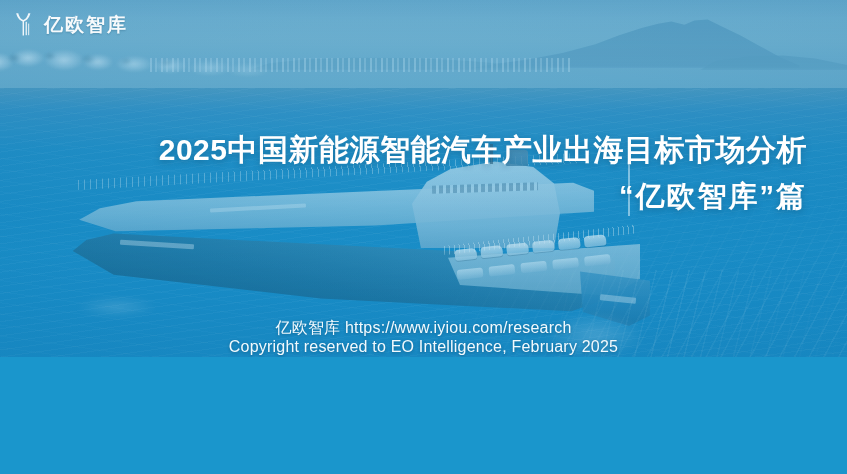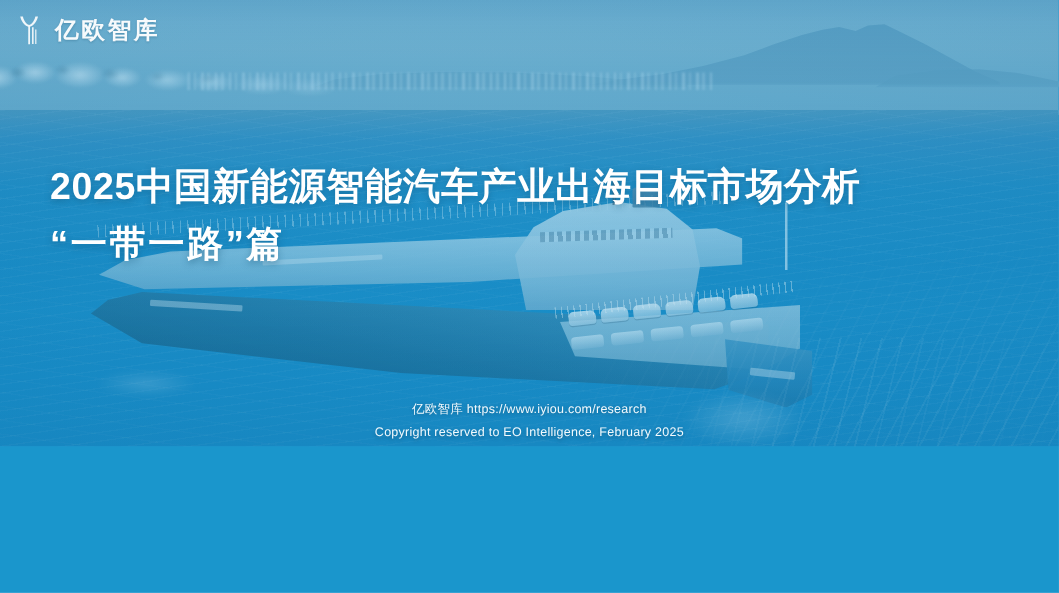--- a/index.html
+++ b/index.html
@@ -268,21 +268,21 @@
   .logo-mark{ width:24px; height:26px; display:block; }
   .logo-text{
     color:#ffffff; font-size:19px; font-weight:700; letter-spacing:2px;
     text-shadow:0 1px 2px rgba(10,60,90,.28);
     line-height:1;
   }
 
   
   .titles{
     position:absolute; left:0; top:128px; width:847px;
-    text-align:left; padding:0 40px;
+    text-align:right; padding:0 40px;
   }
   .title-main{
     color:#ffffff;
     font-size:30px; font-weight:700; line-height:44px;
     letter-spacing:.5px;
     text-shadow:0 2px 6px rgba(12,70,105,.38);
     white-space:nowrap;
   }
   .title-sub{
     color:#ffffff;
@@ -291,21 +291,21 @@
     text-shadow:0 2px 6px rgba(12,70,105,.38);
     margin-top:2px;
   }
 
   
   .footer{
     position:absolute; left:0; top:318px; width:847px;
     text-align:center;
   }
   .footer-line{
-    color:#f2fafe; font-size:10px; line-height:19px;
+    color:#f2fafe; font-size:16px; line-height:19px;
     letter-spacing:.2px;
     text-shadow:0 1px 3px rgba(10,60,90,.45);
   }
 </style>
 </head>
 <body>
 
 <div id="cover">
 
   <div class="photo">
@@ -368,21 +368,21 @@
                C15.2 8.6 16.4 2.2 16.4 2.2 L14.3 2.2 C14.3 2.2 13.3 7.6 9.3 9.0
                C5.3 7.6 4.3 2.2 4.3 2.2 Z" fill="#ffffff" opacity="0.95"></path>
       <rect x="11.6" y="10.8" width="1.3" height="13.4" fill="#ffffff" opacity="0.9"></rect>
       <rect x="14.0" y="12.6" width="1.2" height="11.6" fill="#ffffff" opacity="0.75"></rect>
     </svg>
     <span class="logo-text">亿欧智库</span>
   </div>
 
   <div class="titles">
     <div class="title-main">2025中国新能源智能汽车产业出海目标市场分析</div>
-    <div class="title-sub">“一带一路”篇</div>
+    <div class="title-sub">“亿欧智库”篇</div>
   </div>
 
   <div class="footer">
     <div class="footer-line">亿欧智库 https://www.iyiou.com/research</div>
     <div class="footer-line">Copyright reserved to EO Intelligence, February 2025</div>
   </div>
 
 </div>
 
 </body></html>

